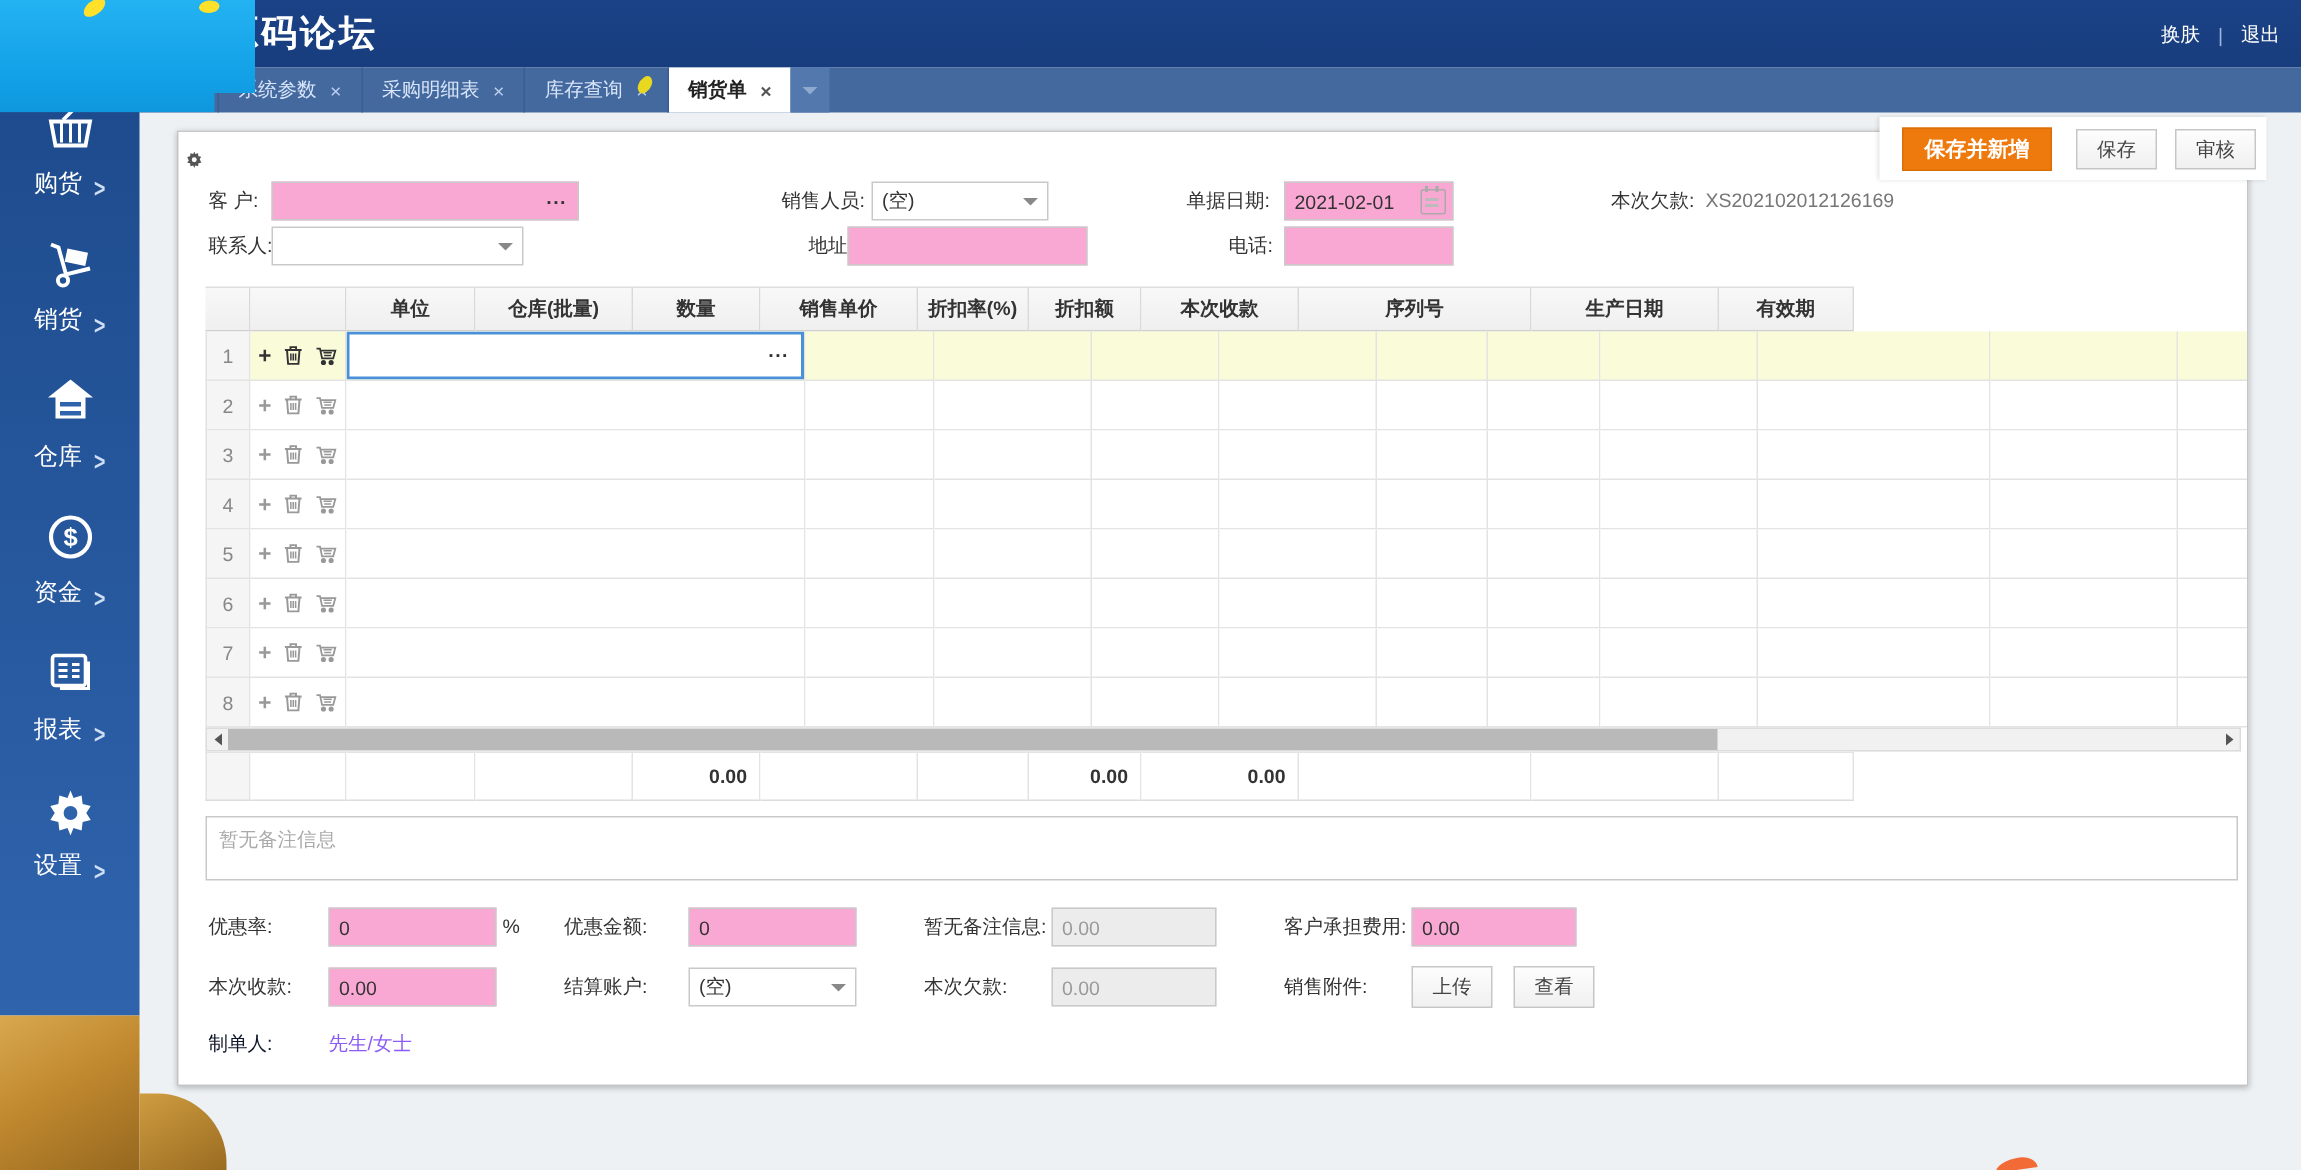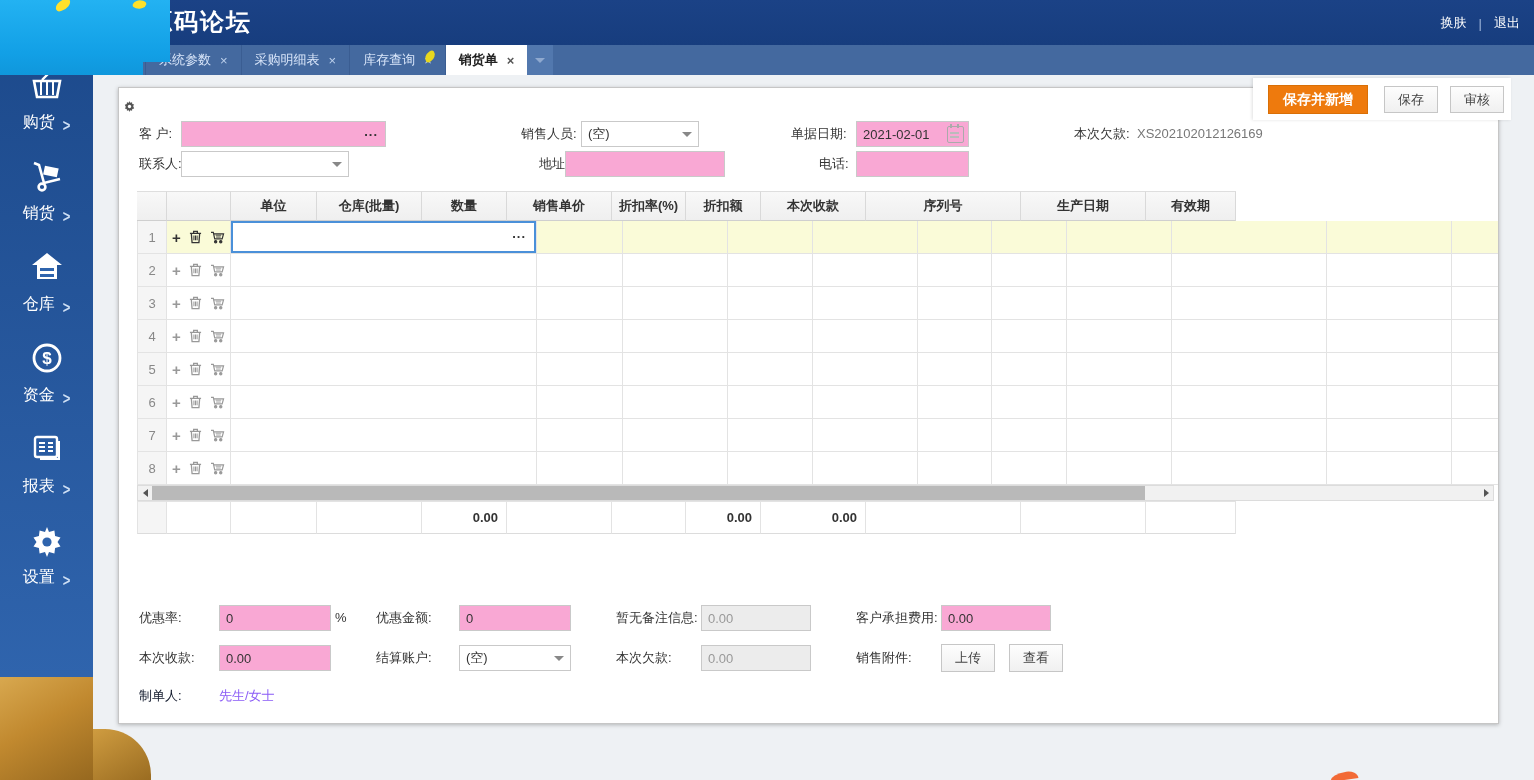--- a/index.html
+++ b/index.html
@@ -536,20 +536,21 @@
         <div class="gcell" style="width: 105px; border-top: 1px solid rgb(227, 227, 227);"></div>
         <div class="gcell" style="width: 74px; border-top: 1px solid rgb(227, 227, 227);"></div>
         <div class="gcell tot-val" style="width: 75px; border-top: 1px solid rgb(227, 227, 227);">0.00</div>
         <div class="gcell tot-val" style="width: 105px; border-top: 1px solid rgb(227, 227, 227);">0.00</div>
         <div class="gcell" style="width: 155px; border-top: 1px solid rgb(227, 227, 227);"></div>
         <div class="gcell" style="width: 125px; border-top: 1px solid rgb(227, 227, 227);"></div>
         <div class="gcell" style="width: 90px; border-top: 1px solid rgb(227, 227, 227);"></div>
       </div>
     </div>
 
+  <textarea class="remark" placeholder="暂无备注信息" style=""></textarea>
 
   <div class="lbl" style="left:20px;top:517px">优惠率:</div>
   <input class="inp" style="left: 100px; top: 517px; width: 112px;" value="0">
   <div class="lbl" style="left:216px;top:517px">%</div>
   <div class="lbl" style="left:257px;top:517px">优惠金额:</div>
   <input class="inp" style="left: 340px; top: 517px; width: 112px;" value="0">
   <div class="lbl" style="left:497px;top:517px">暂无备注信息:</div>
   <input class="inp dis" disabled="" style="left: 582px; top: 517px; width: 110px;" value="0.00">
   <div class="lbl" style="left:737px;top:517px">客户承担费用:</div>
   <input class="inp" style="left: 822px; top: 517px; width: 110px;" value="0.00">

